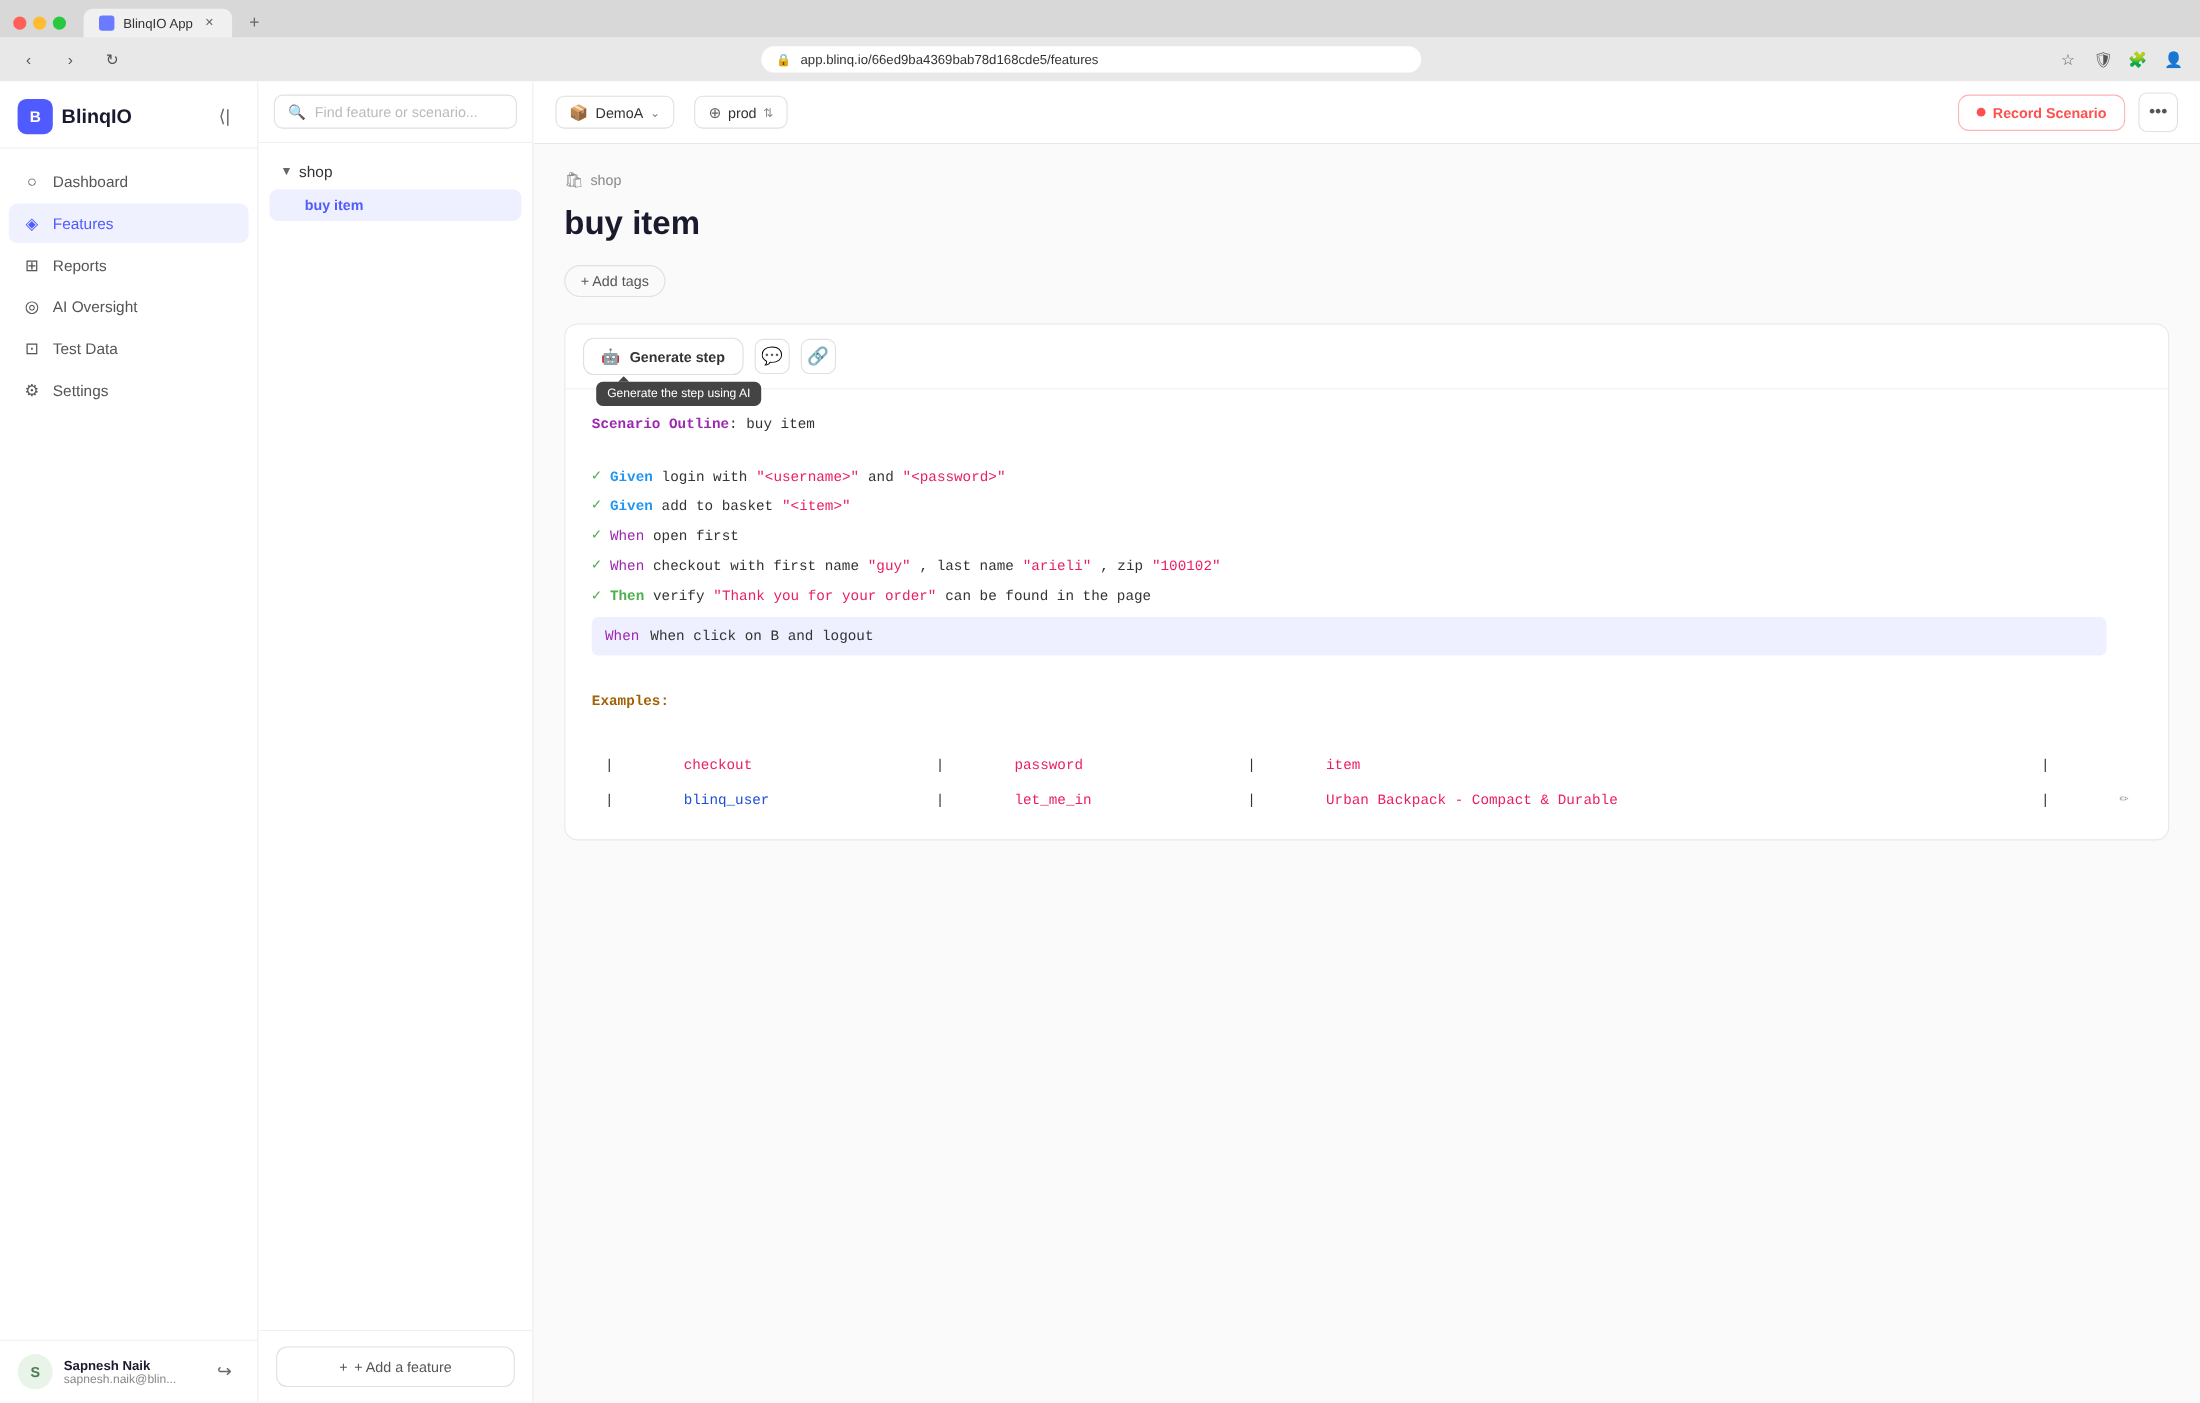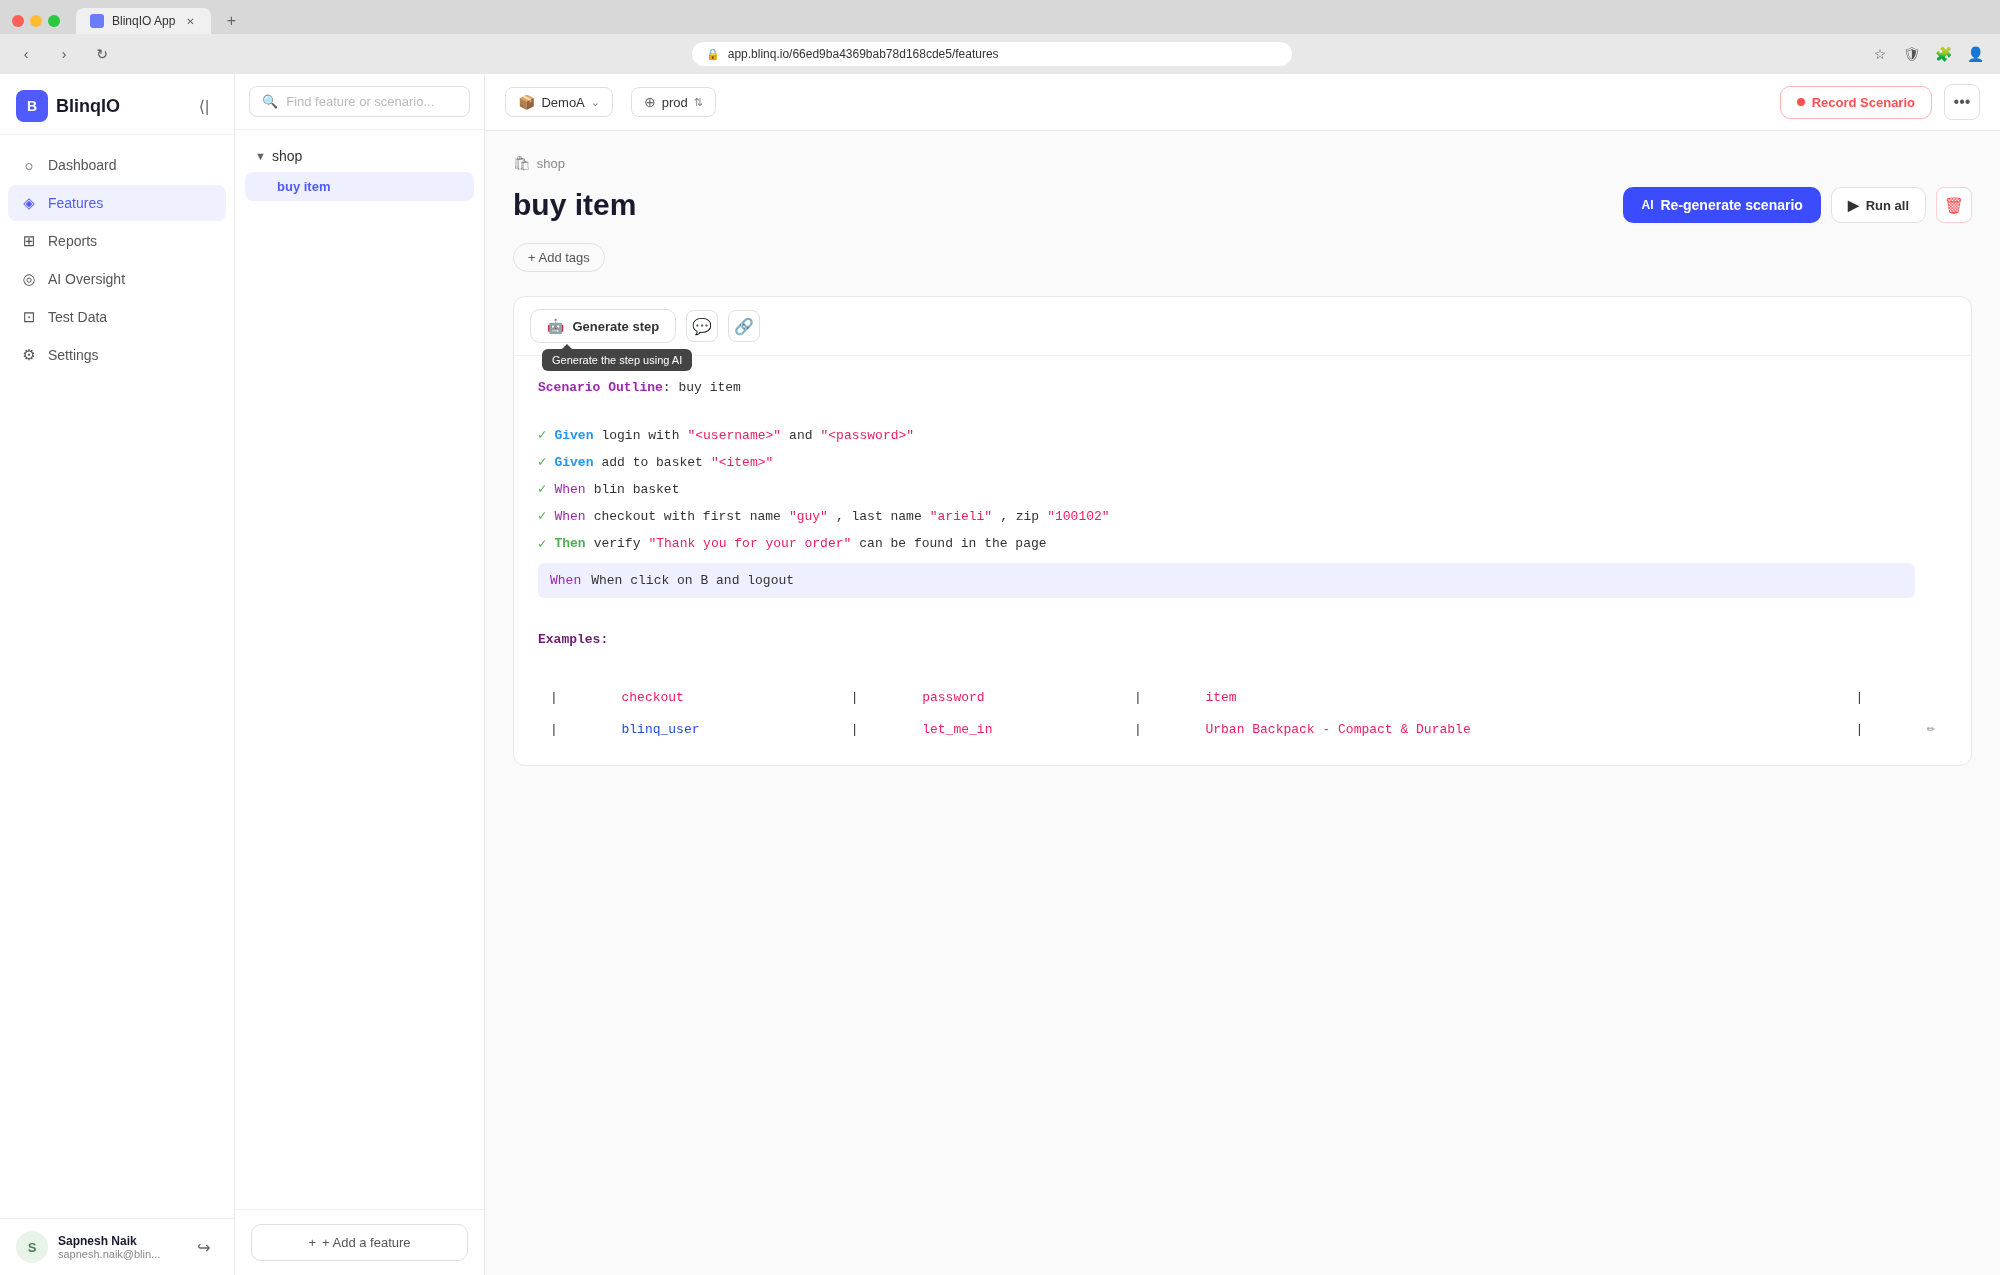--- a/index.html
+++ b/index.html
@@ -112,21 +112,21 @@
     .tooltip::before { content: ''; position: absolute; top: -5px; left: 20px; border-left: 5px solid transparent; border-right: 5px solid transparent; border-bottom: 5px solid #444; }
 
     
     .gherkin-block { padding: 20px 24px; font-family: 'Courier New', Courier, monospace; font-size: 13px; line-height: 1.8; }
     .gherkin-edit { float: right; width: 32px; height: 32px; display: flex; align-items: center; justify-content: center; cursor: pointer; color: #888; font-size: 14px; }
 
     .kw-scenario { color: #9c27b0; font-weight: 600; }
     .kw-given { color: #2196f3; font-weight: 600; }
     .kw-when { color: #9c27b0; font-weight: 400; }
     .kw-then { color: #4caf50; font-weight: 600; }
-    .kw-examples { color: #701a75; font-weight: 600; margin-top: 44px; }
+    .kw-examples { color: #a16207; font-weight: 600; margin-top: 44px; }
     .str-val { color: #e91e63; }
     .plain { color: #333; }
 
     .gherkin-table { width: 100%; border-collapse: collapse; font-family: 'Courier New', Courier, monospace; font-size: 13px; margin-top: 8px; }
     .gherkin-table td { padding: 4px 12px; color: #e91e63; }
     .gherkin-table td:first-child { color: #333; }
     .gherkin-table .pipe { color: #333; }
   </style>
 </head>
 <body>
@@ -260,31 +260,20 @@
     </div>
 
     <div class="content-area">
       <div class="breadcrumb">
         <span class="breadcrumb-icon">🛍</span>
         <span class="breadcrumb-text">shop</span>
       </div>
 
       <div class="content-header">
         <h1 class="content-title">buy item</h1>
-        <div class="header-actions">
-          <button class="btn-regenerate">
-            <span class="ai-badge">AI</span>
-            <span>Re-generate scenario</span>
-          </button>
-          <button class="btn-run-all">
-            <span class="run-icon">▶</span>
-            <span>Run all</span>
-          </button>
-          <button class="btn-delete">🗑</button>
-        </div>
       </div>
 
       <div class="add-tags">
         <span>+ Add tags</span>
       </div>
 
       <div class="code-block">
 
         <div class="step-toolbar">
           <button class="btn-generate-step">
@@ -316,21 +305,21 @@
               <div style="display:flex; align-items:center; gap:8px; margin-bottom:2px;">
                 <span style="color:#4caf50; font-size:14px;">✓</span>
                 <span class="kw-given">Given</span>
                 <span class="plain"> add to basket </span>
                 <span class="str-val">"&lt;item&gt;"</span>
               </div>
               
               <div style="display:flex; align-items:center; gap:8px; margin-bottom:2px;">
                 <span style="color:#4caf50; font-size:14px;">✓</span>
                 <span class="kw-when">When</span>
-                <span class="plain"> blin basket</span>
+                <span class="plain"> open first</span>
               </div>
               
               <div style="display:flex; align-items:center; gap:8px; margin-bottom:2px; flex-wrap:wrap;">
                 <span style="color:#4caf50; font-size:14px;">✓</span>
                 <span class="kw-when">When</span>
                 <span class="plain"> checkout with first name </span>
                 <span class="str-val">"guy"</span>
                 <span class="plain">, last name </span>
                 <span class="str-val">"arieli"</span>
                 <span class="plain">, zip </span>

